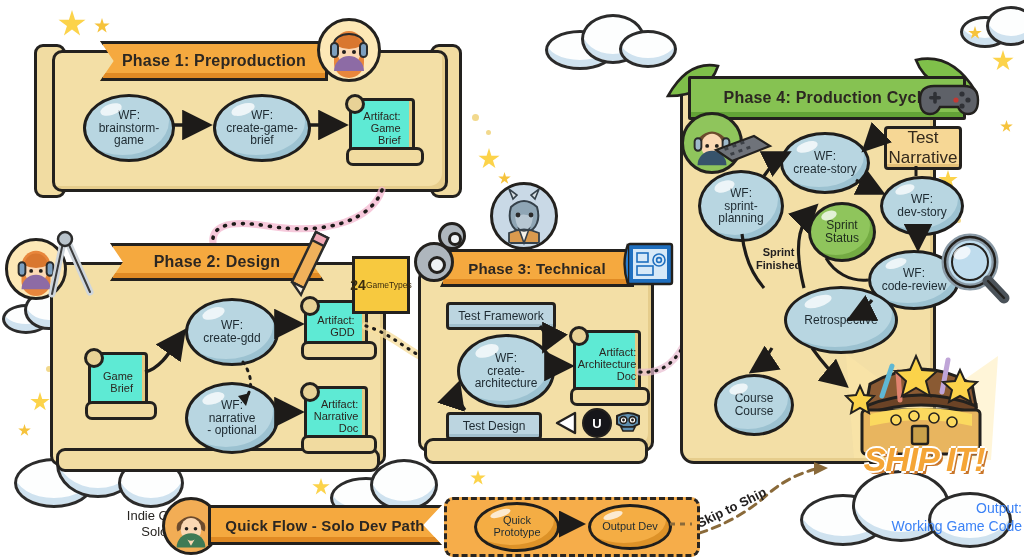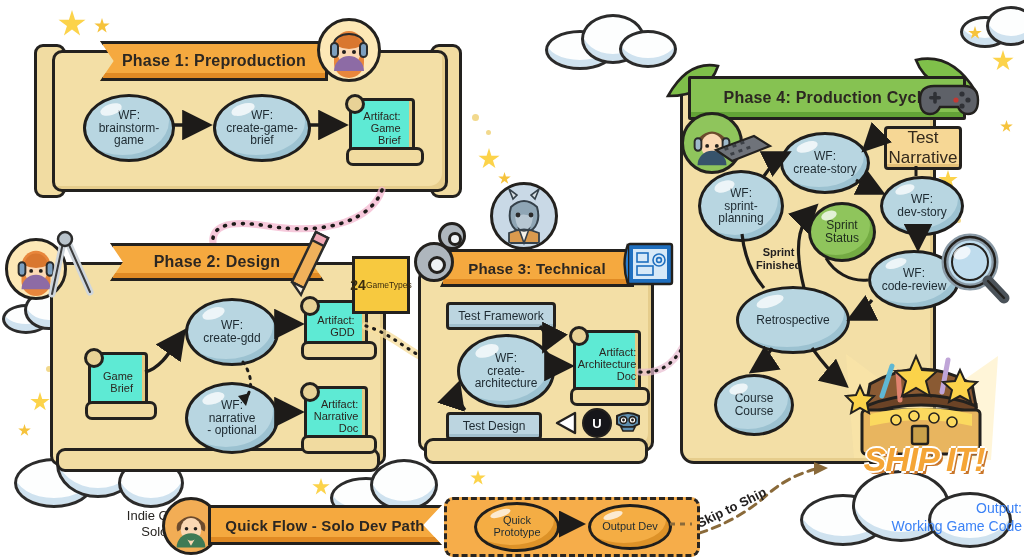--- a/index.html
+++ b/index.html
@@ -471,21 +471,21 @@
   </div>
 
   <div class="node" style="left:868px;top:250px;width:86px;height:54px;">
     <span class="gloss"></span>
     <div>
       <div>WF:</div>
       <div>code-review</div>
     </div>
   </div>
 
-  <div class="node" style="left:736px;top:286px;width:108px;height:62px;text-align:center;">
+  <div class="node" style="left:784px;top:286px;width:108px;height:62px;text-align:center;">
     <span class="gloss"></span>
     <div>Retrospective</div>
   </div>
 
   <div class="node" style="left:714px;top:374px;width:74px;height:56px;">
     <span class="gloss"></span>
     <div>
       <div>Course</div>
       <div>Course</div>
     </div>

